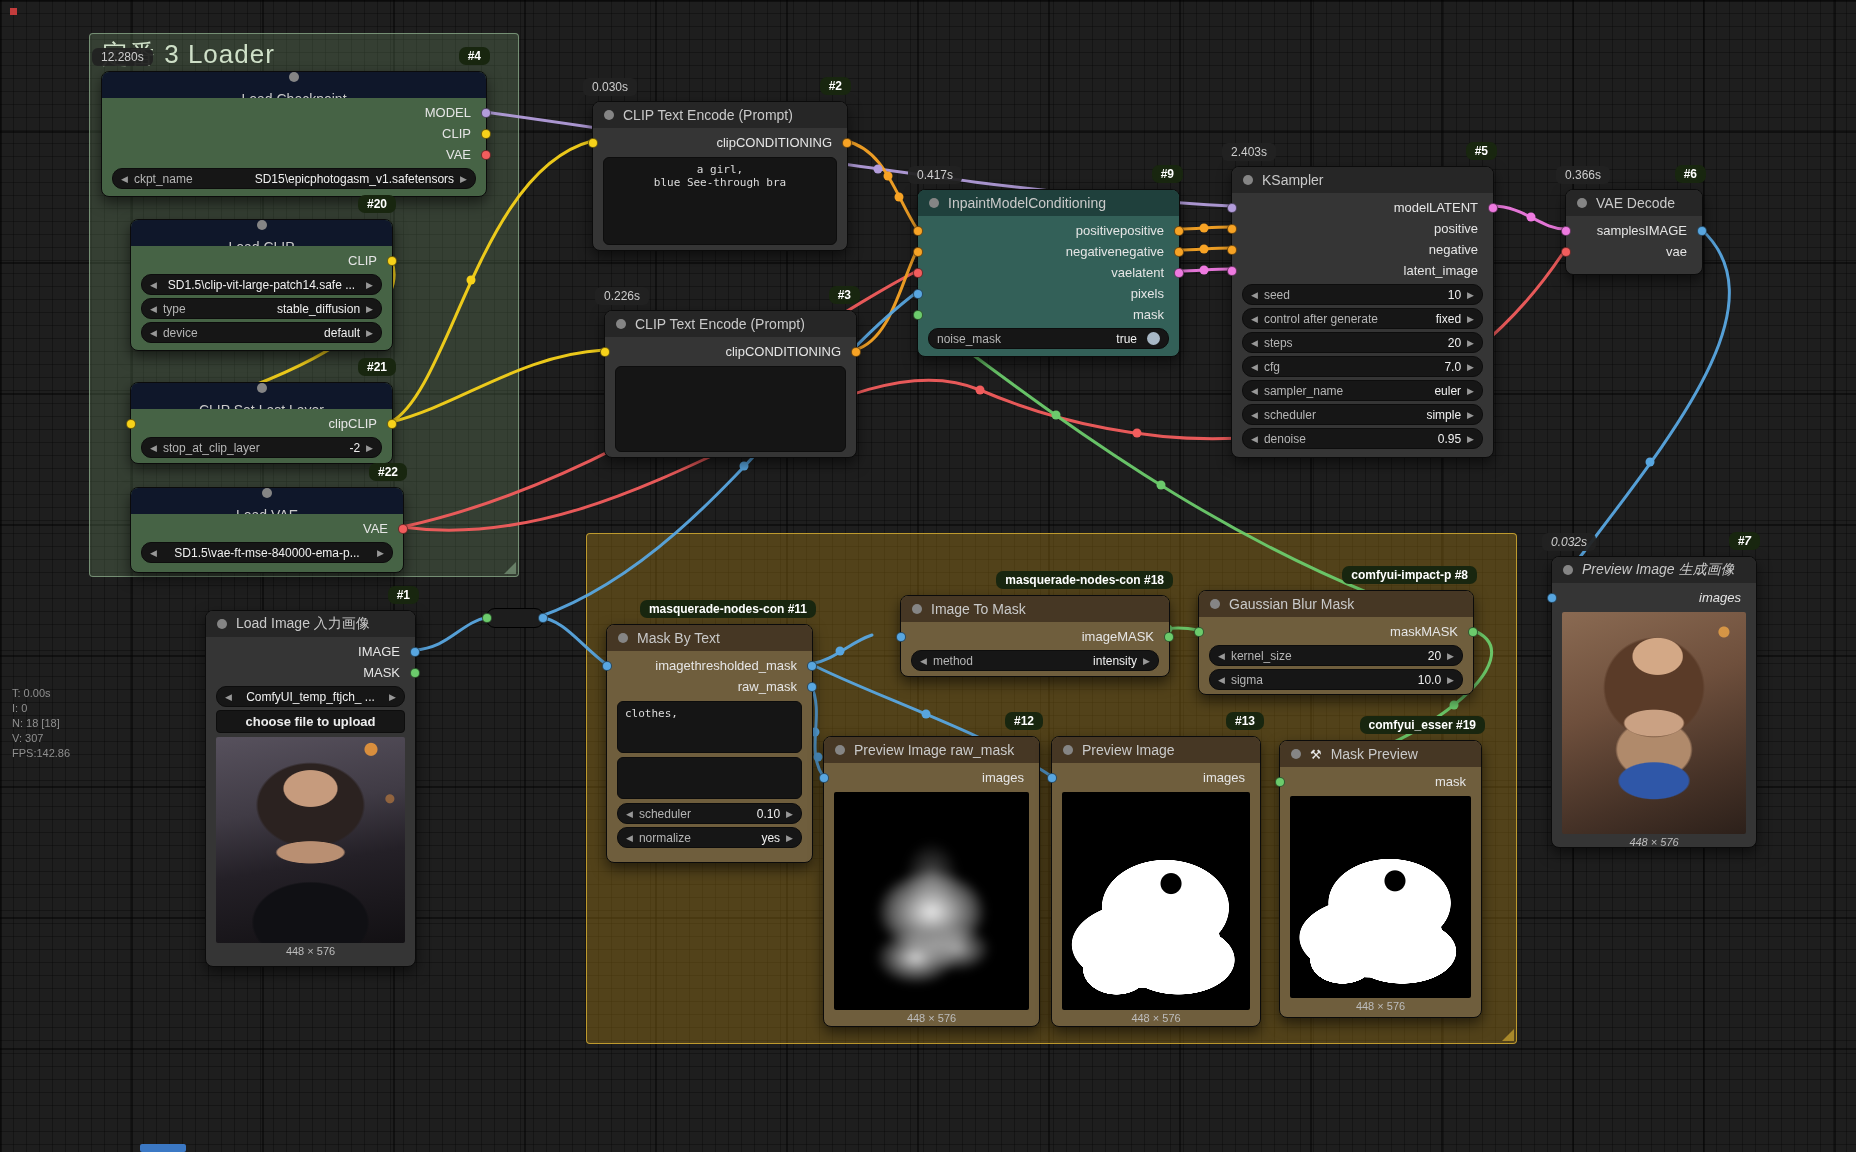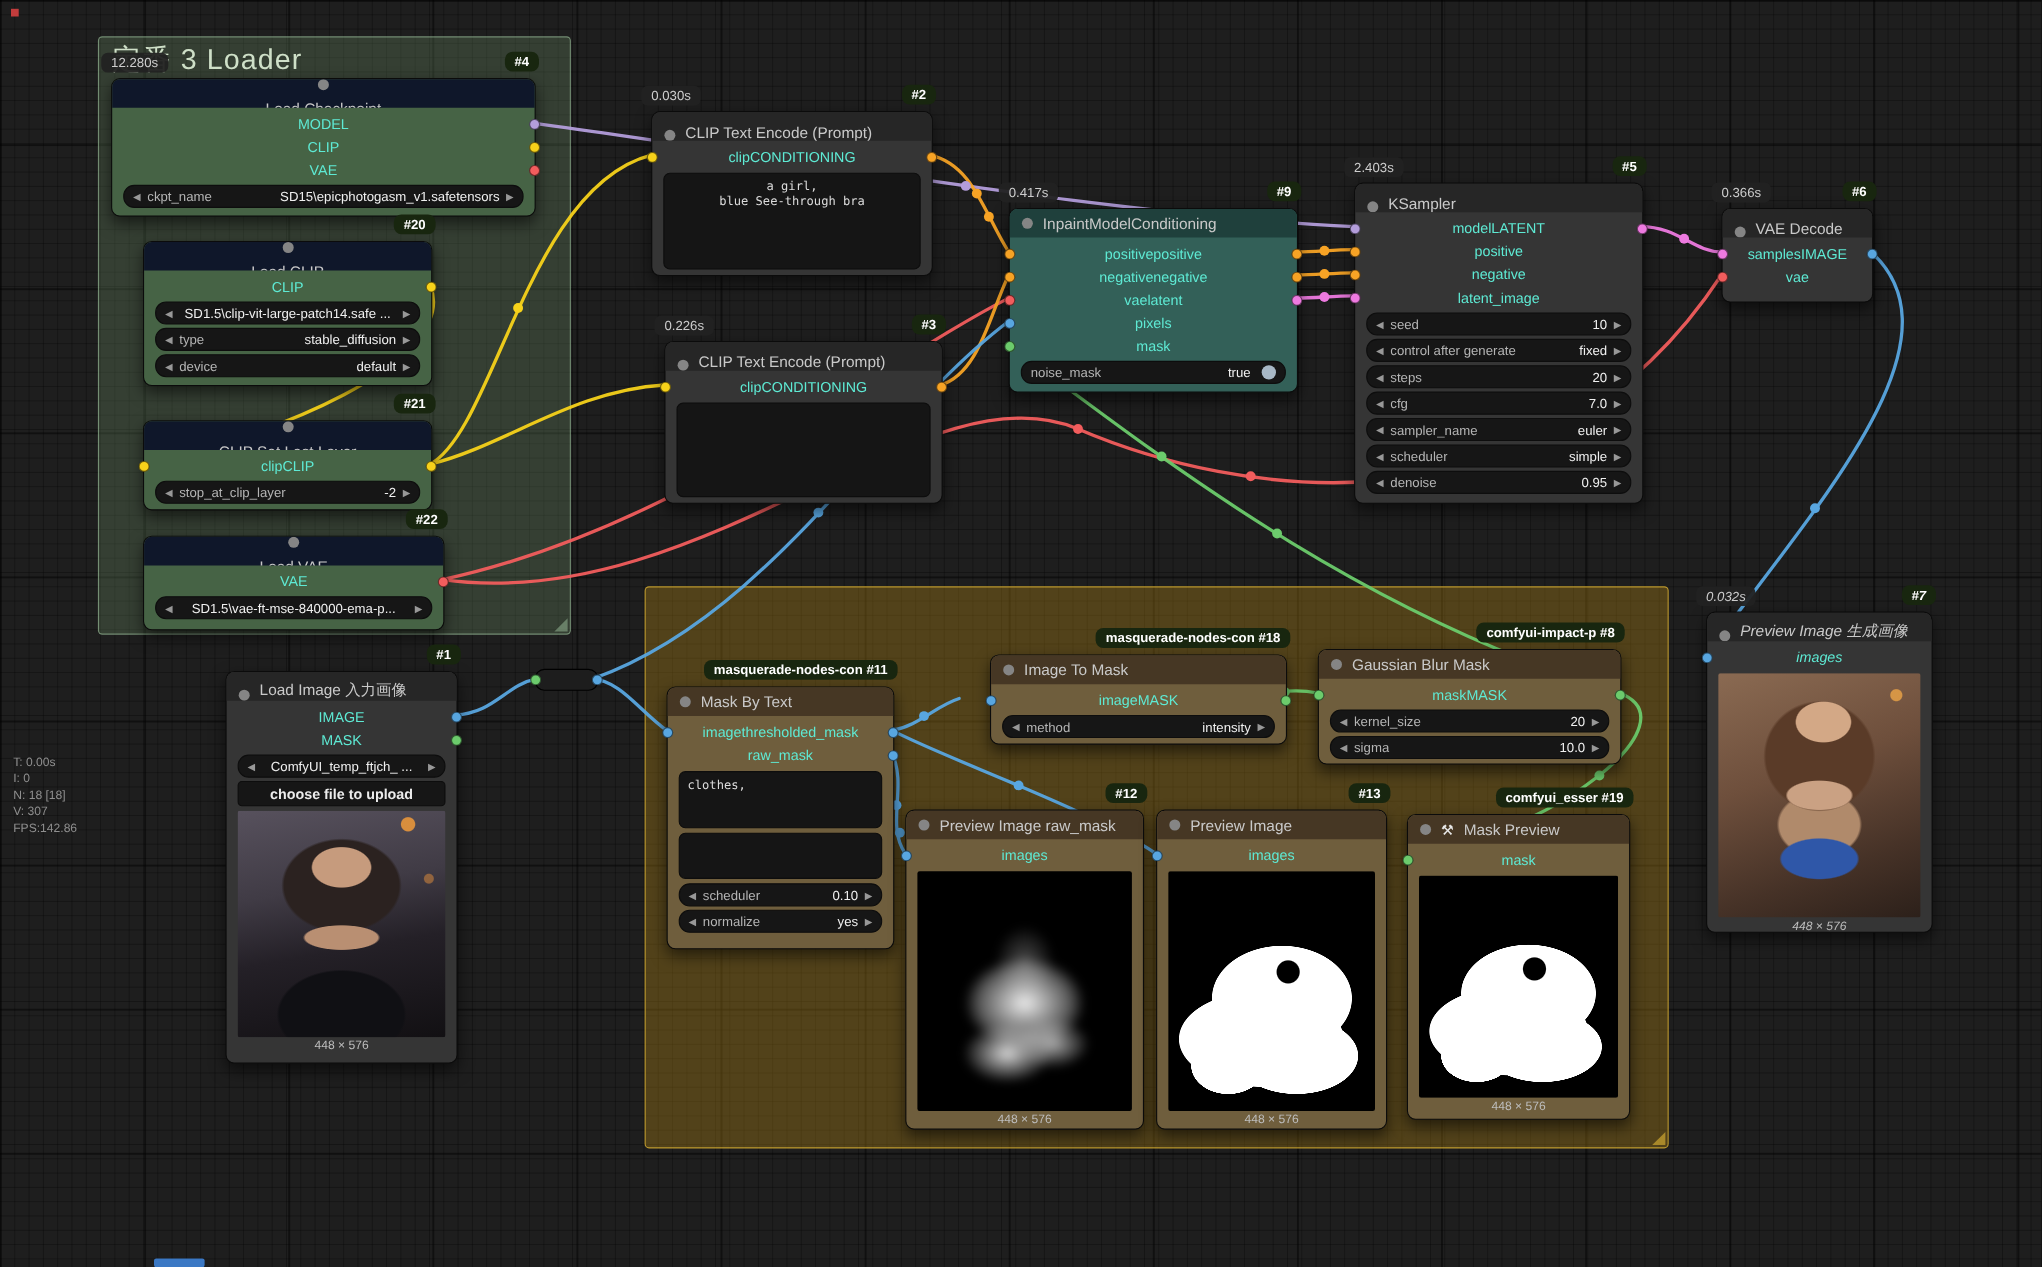--- a/index.html
+++ b/index.html
@@ -12,32 +12,32 @@
       linear-gradient(rgba(0,0,0,.45) 2px,transparent 2px),
       linear-gradient(90deg,rgba(0,0,0,.45) 2px,transparent 2px);
     background-size:13px 13px,13px 13px,131px 131px,131px 131px;}
   .group{position:absolute;border-radius:4px;z-index:0;}
   .gtitle{font-size:26px;padding:3px 12px;white-space:nowrap;letter-spacing:1px;}
   .gresize{position:absolute;right:2px;bottom:2px;width:0;height:0;border-style:solid;
     border-width:0 0 12px 12px;opacity:.8;}
   #wires{position:absolute;left:0;top:0;z-index:1;}
   .node{position:absolute;border-radius:8px;z-index:2;border:1px solid #0b0b0b;
     box-shadow:0 6px 14px rgba(0,0,0,.55);}
-  .node.dark{background:#353535;}   .node.dark  .header{background:#262626;align-items:flex-end;}
+  .node.dark{background:#353535;}   .node.dark  .header{background:#262626;}
   .node.green{background:#466345;}  .node.green .header{background:#0f172a;flex-direction:column;}
   .node.teal{background:#336058;}   .node.teal  .header{background:#1f403c;}
   .node.olive{background:#6f5e3d;}  .node.olive .header{background:#463724;}
   .header{height:26px;border-radius:7px 7px 0 0;display:flex;align-items:center;
     gap:9px;padding:0 11px;overflow:hidden;}
   .hdot{width:10px;height:10px;border-radius:50%;background:#858585;flex:0 0 auto;}
   .htitle{font-size:14px;color:#c9c9c9;white-space:nowrap;}
   .ticon{font-size:13px;color:#e8e8e8;}
   .rows{padding-top:4px;}
   .row{position:relative;height:21px;display:flex;align-items:center;
-    justify-content:center;padding:0 15px;font-size:13px;color:#5eead4;}
+    justify-content:flex-end;padding:0 15px;font-size:13px;color:#e5e5e5;}
   .row .lbl{white-space:nowrap;}
   .pdot{position:absolute;top:50%;width:10px;height:10px;border-radius:50%;
     transform:translateY(-50%);border:1px solid rgba(0,0,0,.55);box-sizing:border-box;}
   .pdot.in{left:-5px;} .pdot.out{right:-5px;}
   .widget{height:19px;margin:3px 10px;background:#161616;border:1px solid #0d0d0d;
     border-radius:10px;display:flex;align-items:center;padding:0 8px;font-size:12px;
     color:#b5b5b5;gap:6px;}
   .widget .arr{color:#989898;font-size:9px;flex:0 0 auto;}
   .widget .wl{white-space:nowrap;overflow:hidden;}
   .widget .wv{margin-left:auto;color:#f0f0f0;white-space:nowrap;}

